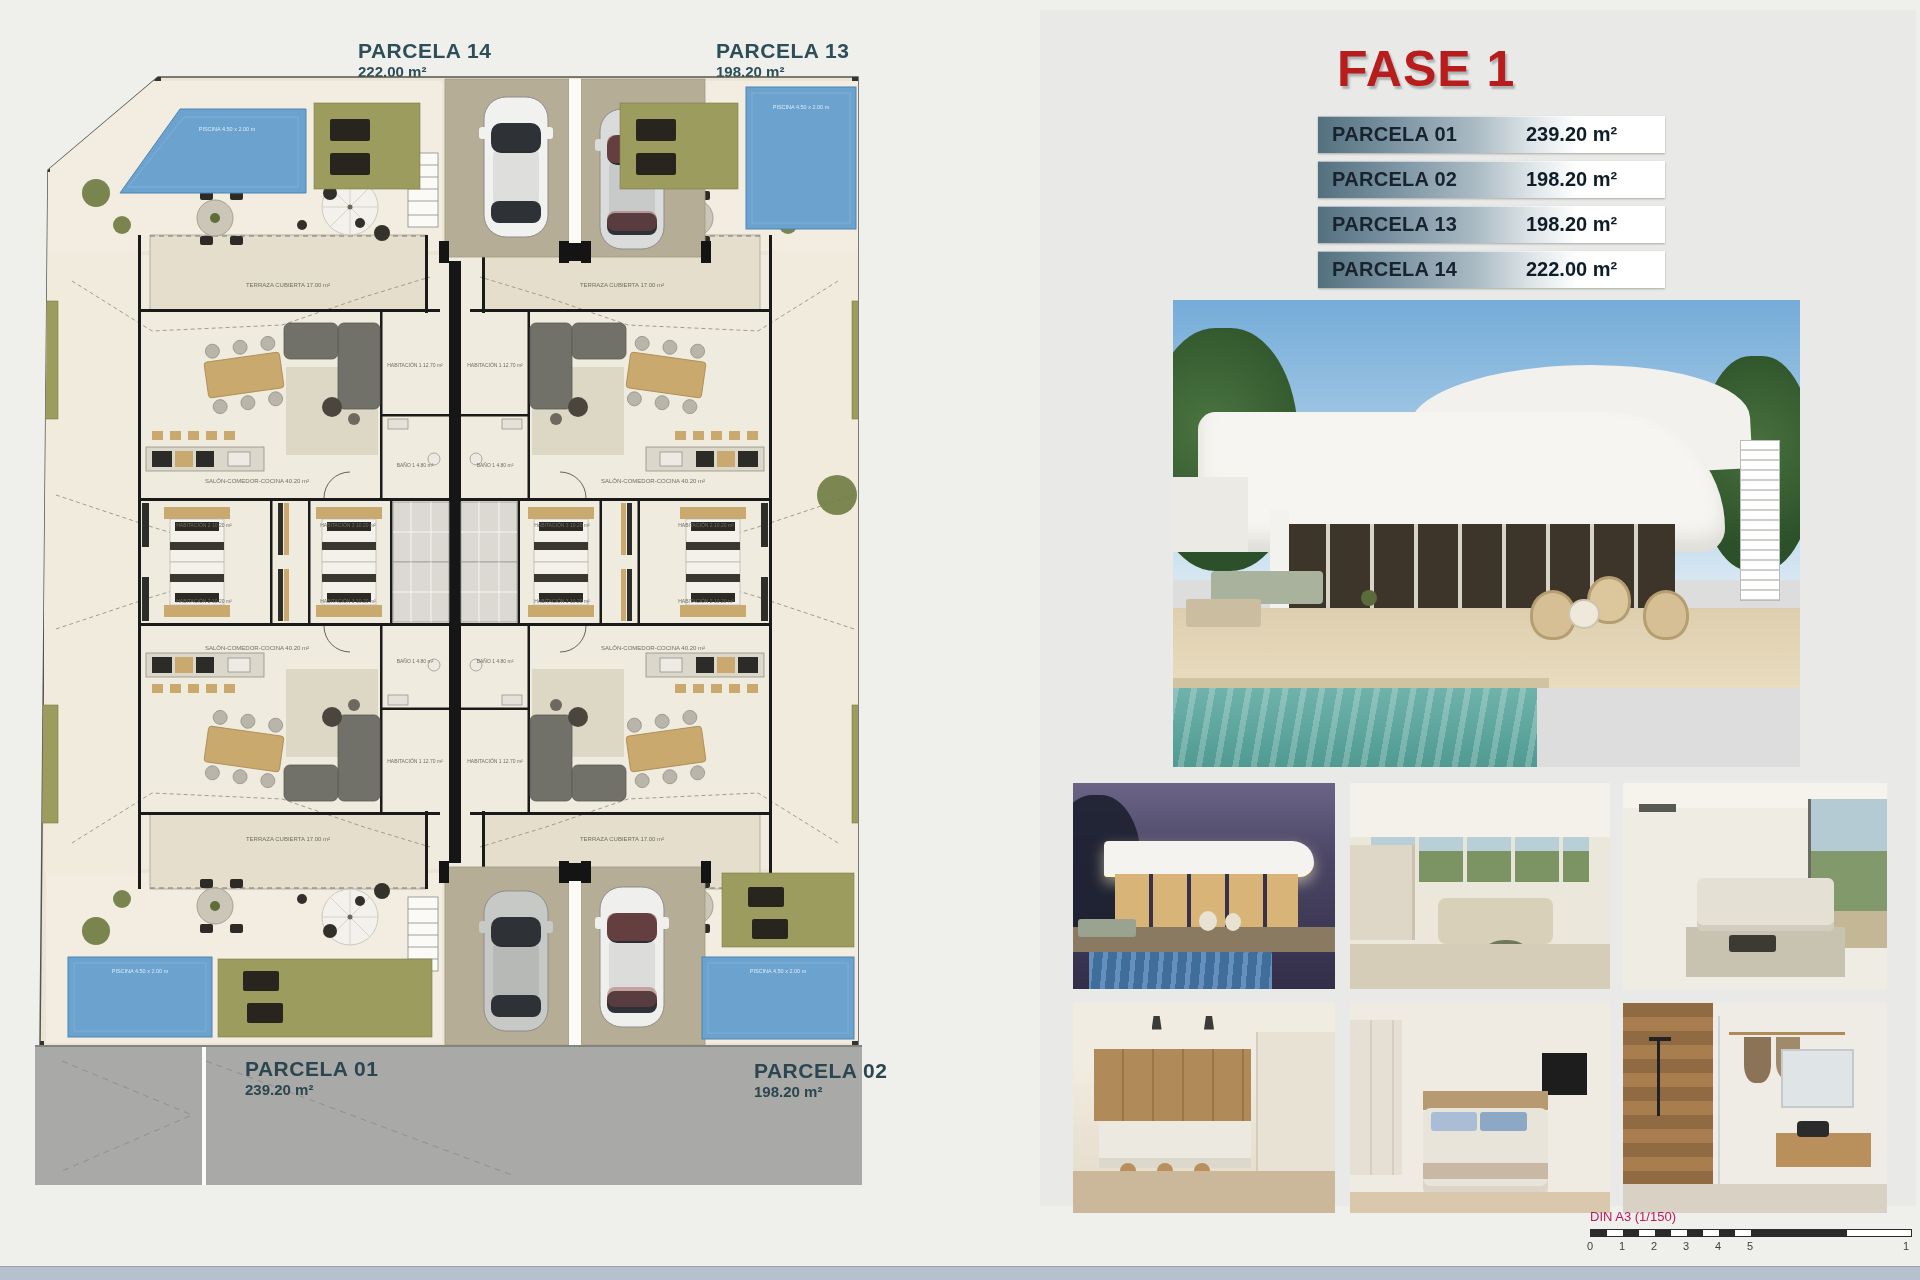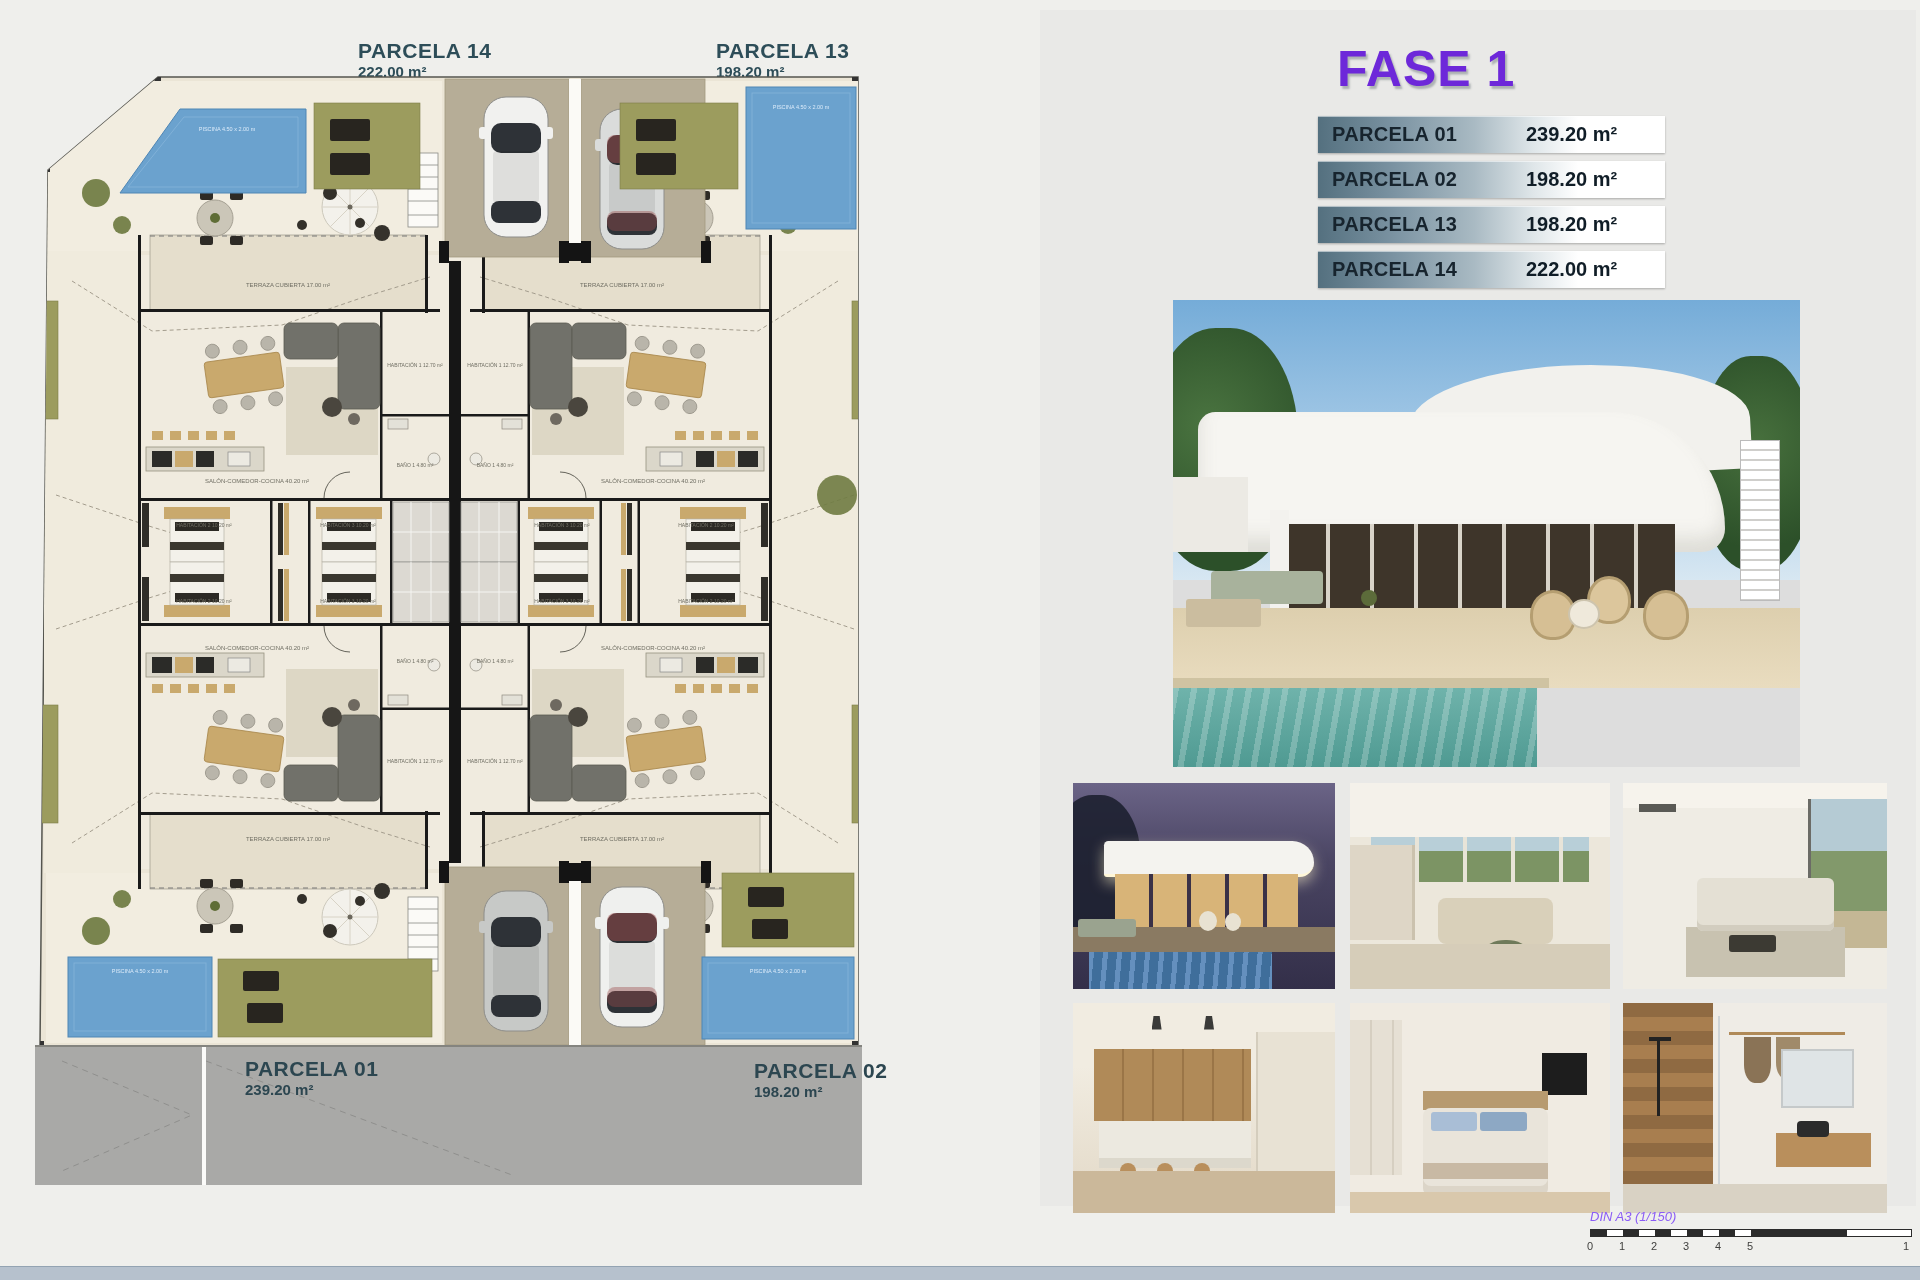--- a/index.html
+++ b/index.html
@@ -7,30 +7,30 @@
        background:#efefec;font-family:"Liberation Sans","DejaVu Sans",sans-serif;}
   .abs{position:absolute;}
   .s{position:absolute;}
   
   .plabel{position:absolute;line-height:1.05;}
   .plabel .nm{font-size:21px;font-weight:800;letter-spacing:.5px;color:#2d4d58;}
   .plabel .ar{font-size:15px;font-weight:700;color:#2d4d58;margin-top:2px;}
   .plabel.ongray .nm,.plabel.ongray .ar{color:#2c4650;}
   
   #fase-title{position:absolute;left:1337px;top:40px;font-size:50px;font-weight:800;
-      color:#6d28d9;letter-spacing:1px;text-shadow:2px 3px 2px rgba(100,110,115,.45);}
+      color:#b91c1c;letter-spacing:1px;text-shadow:2px 3px 2px rgba(100,110,115,.45);}
   .fase-row{position:absolute;left:1318px;width:347px;height:37px;
       background:linear-gradient(90deg,#54707f 0%,#7b93a2 22%,#a9bac3 45%,#dfe6e9 62%,#ffffff 75%,#ffffff 100%);
       box-shadow:inset 0 1px 0 rgba(255,255,255,.55),0 1px 2px rgba(0,0,0,.28);}
   .fase-row .rl{position:absolute;left:14px;top:7px;font-size:20px;font-weight:700;color:#17242e;letter-spacing:.3px;}
   .fase-row .rv{position:absolute;left:208px;top:7px;font-size:20px;font-weight:700;color:#101d27;}
   
   .photo{position:absolute;overflow:hidden;background:#ddd;}
   
-  #scalebar-label{position:absolute;left:1590px;top:1209px;font-size:13px;color:#8b5cf6;font-style:italic;}
+  #scalebar-label{position:absolute;left:1590px;top:1209px;font-size:13px;color:#be185d;}
   #scalebar-bar{position:absolute;left:1590px;top:1229px;width:320px;height:6px;border:1px solid #2b2b2b;
       background:linear-gradient(90deg,#2b2b2b 0 5%,#fff 5% 10%,#2b2b2b 10% 15%,#fff 15% 20%,#2b2b2b 20% 25%,#fff 25% 30%,#2b2b2b 30% 35%,#fff 35% 40%,#2b2b2b 40% 45%,#fff 45% 50%,#2b2b2b 50% 80%,#fff 80% 100%);}
   .tick{position:absolute;top:1240px;font-size:11px;color:#3f3f3d;}
   #footer-strip{position:absolute;left:0;top:1266px;width:1920px;height:14px;
       background:#b6c1cd;border-top:1px solid #93a3b2;}
   svg text{font-family:"Liberation Sans","DejaVu Sans",sans-serif;}
 </style>
 </head>
 <body>
 

